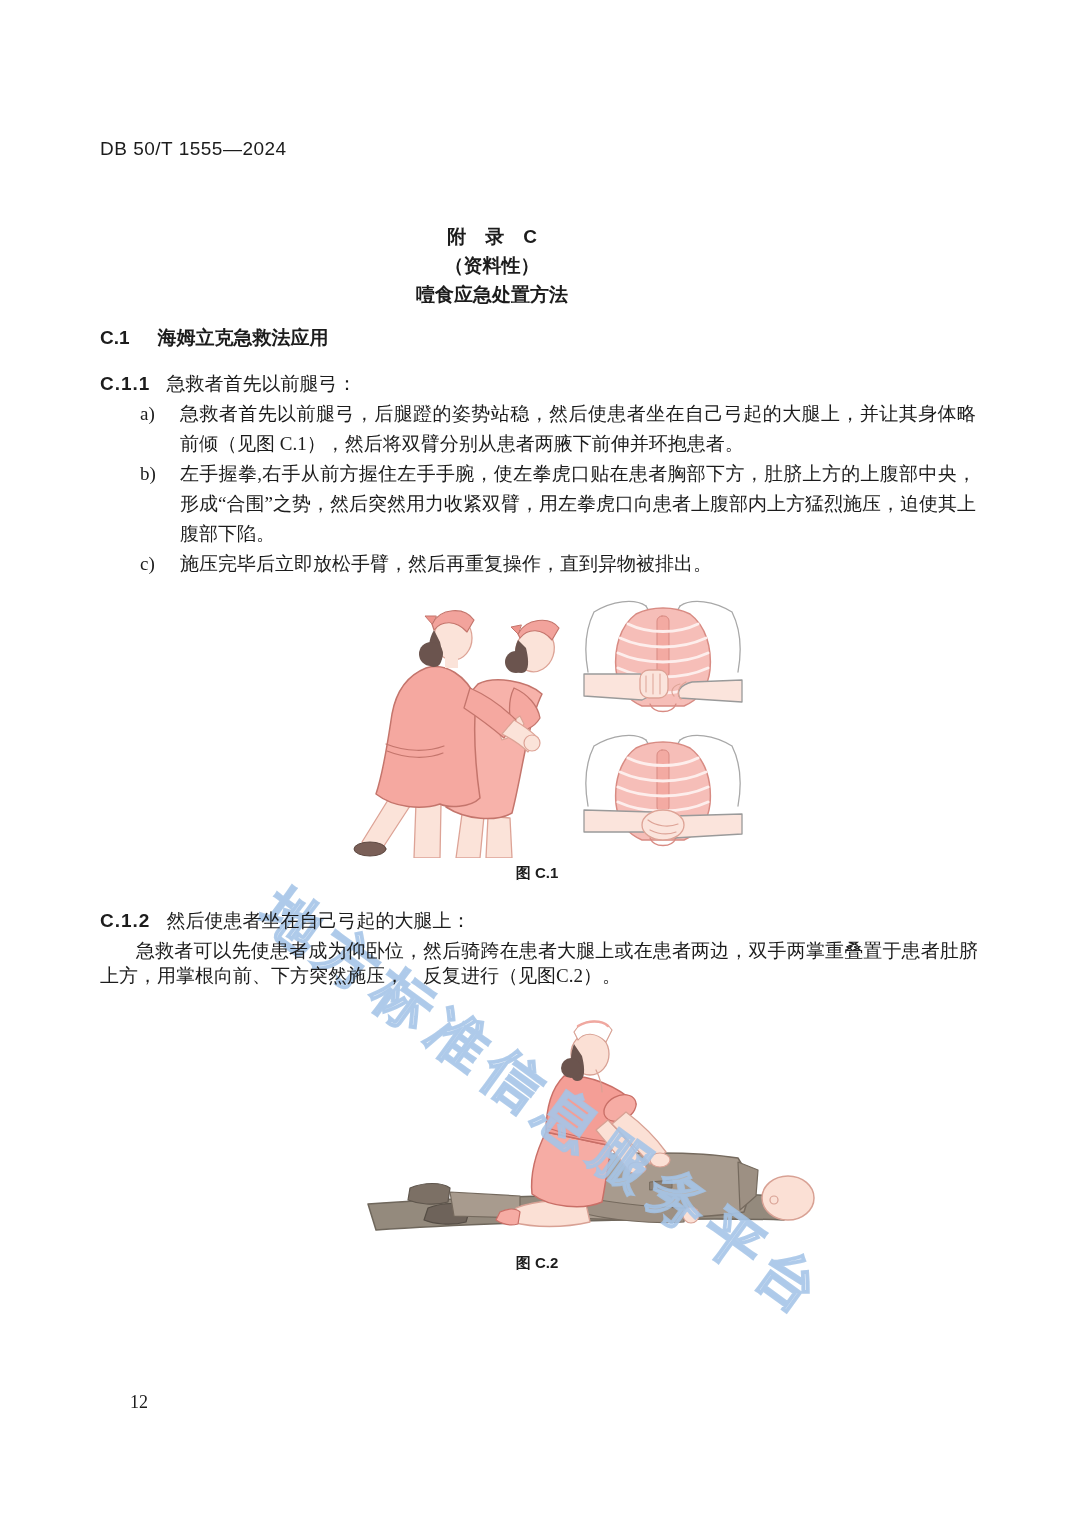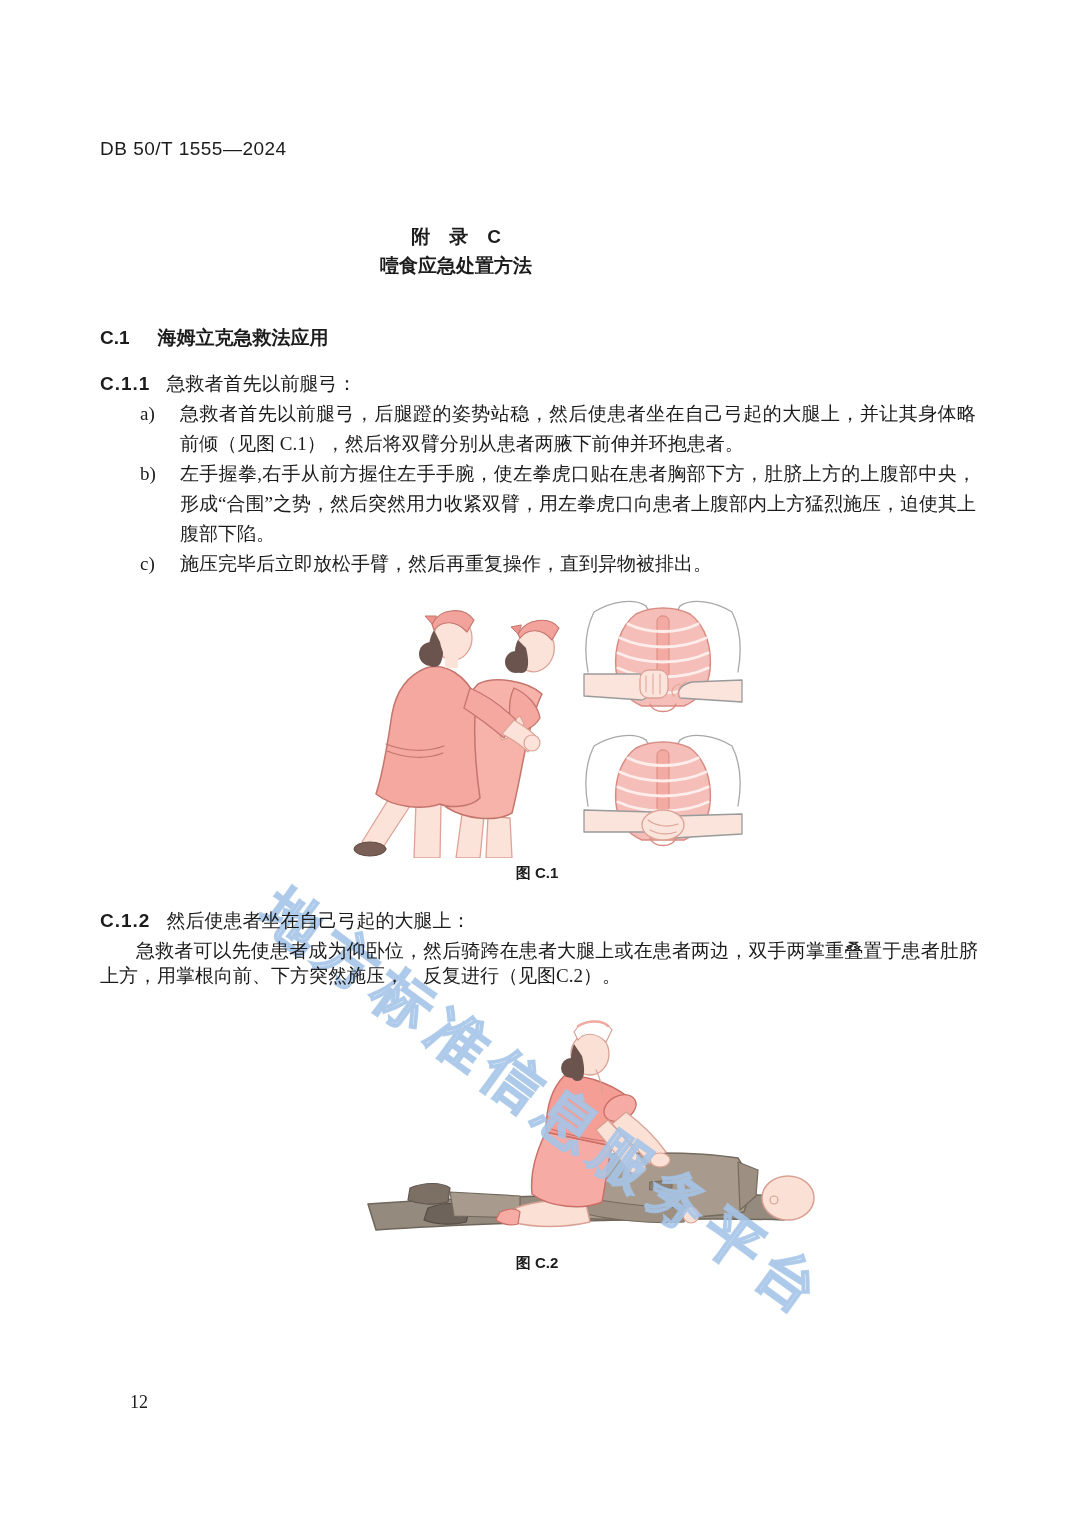--- a/index.html
+++ b/index.html
@@ -5,21 +5,21 @@
   html,body{margin:0;padding:0;}
   body{
     width:1074px;height:1520px;background:#ffffff;position:relative;
     font-family:"Liberation Serif","DejaVu Serif",serif;
     color:#1c1c1c;overflow:hidden;
   }
   .abs{position:absolute;}
   .txt{z-index:6;}
   .sans{font-family:"Liberation Sans","DejaVu Sans",sans-serif;}
   .doc-header{left:100px;top:138px;font-size:19px;letter-spacing:.5px;font-weight:500;}
-  .title-block{left:0;top:222px;width:912px;text-align:center;font-weight:bold;font-size:19px;line-height:29px;}
+  .title-block{left:0;top:222px;width:912px;text-align:center;font-weight:bold;font-size:19px;line-height:29px;padding-left:36px;}
   .sec-head{left:100px;top:325px;font-size:19px;font-weight:bold;}
   .sec-head .num{margin-right:28px;}
   .sub-head{left:100px;top:371px;font-size:19px;}
   .sub-head .num{font-family:"Liberation Sans","DejaVu Sans",sans-serif;font-weight:bold;margin-right:16px;letter-spacing:1px;}
   .items{left:140px;top:399px;width:836px;font-size:19px;line-height:30px;}
   .item{display:flex;}
   .item .lbl{width:40px;flex:none;}
   .item .itxt{flex:1;text-align:justify;}
   .figure{z-index:2;}
   .fig-c1{left:328px;top:592px;width:415px;height:266px;}
@@ -38,20 +38,21 @@
     -webkit-text-stroke:2px rgba(163,195,230,0.85);
   }
 </style>
 </head>
 <body>
 
 <div class="abs txt sans doc-header">DB 50/T 1555—2024</div>
 
 <div class="abs txt sans title-block">
   <div>附　录　C</div>
+  <div>（资料性）</div>
   <div>噎食应急处置方法</div>
 </div>
 
 <div class="abs txt sans sec-head">
   <span class="num">C.1</span><span>海姆立克急救法应用</span>
 </div>
 
 <div class="abs txt sub-head">
   <span class="num">C.1.1</span><span>急救者首先以前腿弓：</span>
 </div>

